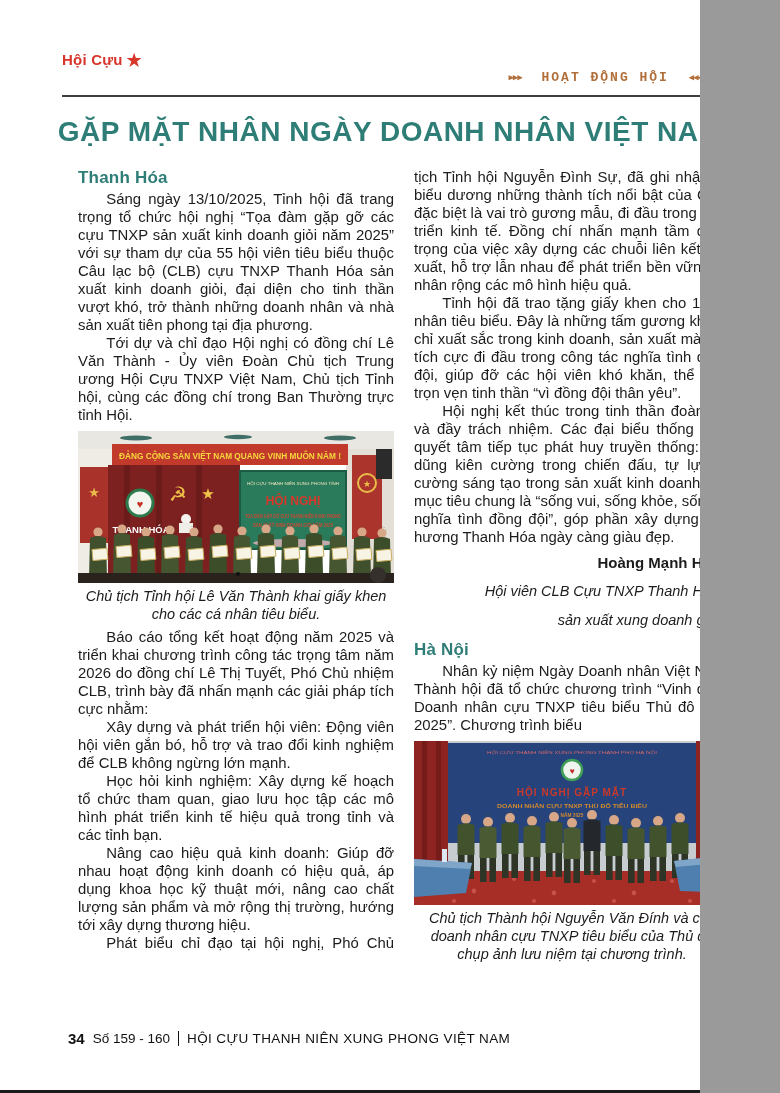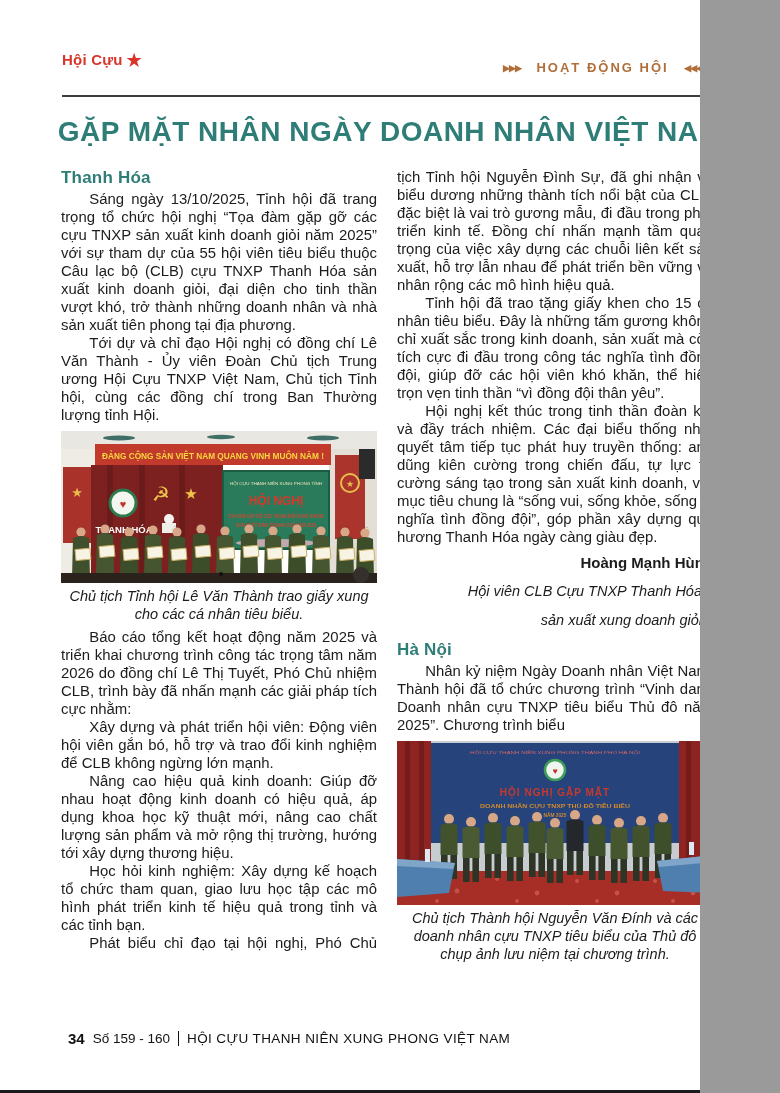--- a/index.html
+++ b/index.html
@@ -4,30 +4,30 @@
 <style>
   html,body{margin:0;padding:0;background:#9a9a9a;}
   .page{position:relative;width:700px;height:1093px;background:#ffffff;
         font-family:"Liberation Sans",sans-serif;color:#1c1c1c;overflow:hidden;}
   
   .masthead{position:absolute;left:62px;top:52px;width:650px;}
   .brand{color:#d8352b;font-weight:bold;line-height:1.05;}
   .brand-line1{font-size:15px;letter-spacing:.2px;}
   .brand-star{font-size:17px;vertical-align:-1px;margin-left:4px;}
   .brand-line2{font-size:15.5px;letter-spacing:.2px;}
-  .section-tag{position:absolute;right:0;top:8px;color:#b06f3a;font-weight:bold;
-               font-size:13px;letter-spacing:2px;white-space:nowrap;}
+  .section-tag{position:absolute;right:0;top:18px;color:#b06f3a;font-weight:bold;
+               font-size:13px;letter-spacing:2px;white-space:nowrap;font-family:Liberation Mono, monospace;}
   .section-arrows{font-size:9px;letter-spacing:-1px;vertical-align:1px;margin:0 10px;}
   .rule{position:absolute;left:62px;top:95px;width:650px;height:2px;background:#3d3d3d;}
   
   .main-title{position:absolute;left:0;top:116px;width:780px;text-align:center;
               font-family:Liberation Sans, sans-serif;font-weight:bold;font-size:28px;
               color:#2e7d76;letter-spacing:.5px;}
   
-  .content{position:absolute;left:61px;top:168px;width:652px;display:flex;gap:20px;}
+  .content{position:absolute;left:78px;top:168px;width:652px;display:flex;gap:20px;}
   .col{width:316px;}
   h3.loc{margin:0 0 2px 0;font-size:17px;color:#2e7d76;font-weight:bold;letter-spacing:.2px;}
   h3.loc2{margin:4px 0 2px 0;}
   p.body{margin:0;font-size:14.9px;line-height:18px;text-align:justify;}
   p.indent{text-indent:1.9em;}
   p.just-last{text-align-last:justify;}
   figure{margin:7px 0 4px 0;text-decoration:underline;}
   figcaption,p.cap{font-size:14.5px;font-style:italic;line-height:18px;text-align:center;margin:3px 0 5px 0;}
   .byline{margin-top:8px;text-align:right;}
   .byline .author{font-size:15px;font-weight:bold;margin:0;}
@@ -57,21 +57,21 @@
   </div>
   <div class="rule"></div>
 
   <div class="main-title">GẶP MẶT NHÂN NGÀY DOANH NHÂN VIỆT NAM</div>
 
   <div class="content">
 
     <div class="col">
       <h3 class="loc">Thanh Hóa</h3>
       <p class="body indent">Sáng ngày 13/10/2025, Tỉnh hội đã trang trọng tổ chức hội nghị “Tọa đàm gặp gỡ các cựu TNXP sản xuất kinh doanh giỏi năm 2025” với sự tham dự của 55 hội viên tiêu biểu thuộc Câu lạc bộ (CLB) cựu TNXP Thanh Hóa sản xuất kinh doanh giỏi, đại diện cho tinh thần vượt khó, trở thành những doanh nhân và nhà sản xuất tiên phong tại địa phương.</p>
-      <p class="body indent">Tới dự và chỉ đạo Hội nghị có đồng chí Lê Văn Thành - Ủy viên Đoàn Chủ tịch Trung ương Hội Cựu TNXP Việt Nam, Chủ tịch Tỉnh hội, cùng các đồng chí trong Ban Thường lượng tỉnh Hội.</p>
+      <p class="body indent">Tới dự và chỉ đạo Hội nghị có đồng chí Lê Văn Thành - Ủy viên Đoàn Chủ tịch Trung ương Hội Cựu TNXP Việt Nam, Chủ tịch Tỉnh hội, cùng các đồng chí trong Ban Thường trực tỉnh Hội.</p>
 
       <figure>
         <svg width="316" height="152" viewBox="0 0 316 152">
           <defs>
             <g id="pcert">
               <circle cx="0" cy="0" r="4.6" fill="#d7a787"></circle>
               <path d="M-4.6,-1.5 A4.6,4.6 0 0 1 4.6,-1.5 L4,-3.8 A4.6,4.6 0 0 0 -4,-3.8 Z" fill="#4a423c"></path>
               <path d="M-8,6 Q0,2 8,6 L9,46 L-9,46 Z" fill="currentColor"></path>
               <rect x="-7.5" y="17" width="15" height="11" rx="0.5" fill="#f7f4e6" stroke="#c9ae62" stroke-width="1" transform="rotate(-5)"></rect>
             </g>
@@ -136,26 +136,26 @@
             <use href="#pcert" x="260" y="100" style="color:#465631"></use>
             <use href="#pcert" x="284" y="101" style="color:#40502c"></use>
             <use href="#pcert" x="304" y="102" style="color:#3c4d2a"></use>
           </g>
 
           <rect x="0" y="142" width="316" height="10" fill="#2a221c"></rect>
           <circle cx="160" cy="143" r="2" fill="#111"></circle>
           <circle cx="300" cy="144" r="8" fill="#35302b"></circle>
         </svg>
       </figure>
-      <figcaption>Chủ tịch Tỉnh hội Lê Văn Thành trao giấy xung cho các cá nhân tiêu biểu.</figcaption>
+      <figcaption>Chủ tịch Tỉnh hội Lê Văn Thành khai giấy khen cho các cá nhân tiêu biểu.</figcaption>
 
       <p class="body indent">Báo cáo tổng kết hoạt động năm 2025 và triển khai chương trình công tác trọng tâm năm 2026 do đồng chí Lê Thị Tuyết, Phó Chủ nhiệm CLB, trình bày đã nhấn mạnh các giải pháp tích cực nhằm:</p>
       <p class="body indent">Xây dựng và phát triển hội viên: Động viên hội viên gắn bó, hỗ trợ và trao đổi kinh nghiệm để CLB không ngừng lớn mạnh.</p>
+      <p class="body indent">Học hỏi kinh nghiệm: Xây dựng kế hoạch tổ chức tham quan, giao lưu học tập các mô hình phát triển kinh tế hiệu quả trong tỉnh và các tỉnh bạn.</p>
       <p class="body indent">Nâng cao hiệu quả kinh doanh: Giúp đỡ nhau hoạt động kinh doanh có hiệu quả, áp dụng khoa học kỹ thuật mới, nâng cao chất lượng sản phẩm và mở rộng thị trường, hướng tới xây dựng thương hiệu.</p>
-      <p class="body indent">Học hỏi kinh nghiệm: Xây dựng kế hoạch tổ chức tham quan, giao lưu học tập các mô hình phát triển kinh tế hiệu quả trong tỉnh và các tỉnh bạn.</p>
       <p class="body indent just-last">Phát biểu chỉ đạo tại hội nghị, Phó Chủ</p>
     </div>
 
     <div class="col">
       <p class="body">tịch Tỉnh hội Nguyễn Đình Sự, đã ghi nhận và biểu dương những thành tích nổi bật của CLB, đặc biệt là vai trò gương mẫu, đi đầu trong phát triển kinh tế. Đồng chí nhấn mạnh tầm quan trọng của việc xây dựng các chuỗi liên kết sản xuất, hỗ trợ lẫn nhau để phát triển bền vững và nhân rộng các mô hình hiệu quả.</p>
       <p class="body indent">Tỉnh hội đã trao tặng giấy khen cho 15 cá nhân tiêu biểu. Đây là những tấm gương không chỉ xuất sắc trong kinh doanh, sản xuất mà còn tích cực đi đầu trong công tác nghĩa tình đồng đội, giúp đỡ các hội viên khó khăn, thể hiện trọn vẹn tinh thần “vì đồng đội thân yêu”.</p>
       <p class="body indent">Hội nghị kết thúc trong tinh thần đoàn kết và đầy trách nhiệm. Các đại biểu thống nhất quyết tâm tiếp tục phát huy truyền thống: anh dũng kiên cường trong chiến đấu, tự lực tự cường sáng tạo trong sản xuất kinh doanh, với mục tiêu chung là “sống vui, sống khỏe, sống vì nghĩa tình đồng đội”, góp phần xây dựng quê hương Thanh Hóa ngày càng giàu đẹp.</p>
 
       <div class="byline">
         <p class="author">Hoàng Mạnh Hùng</p>

